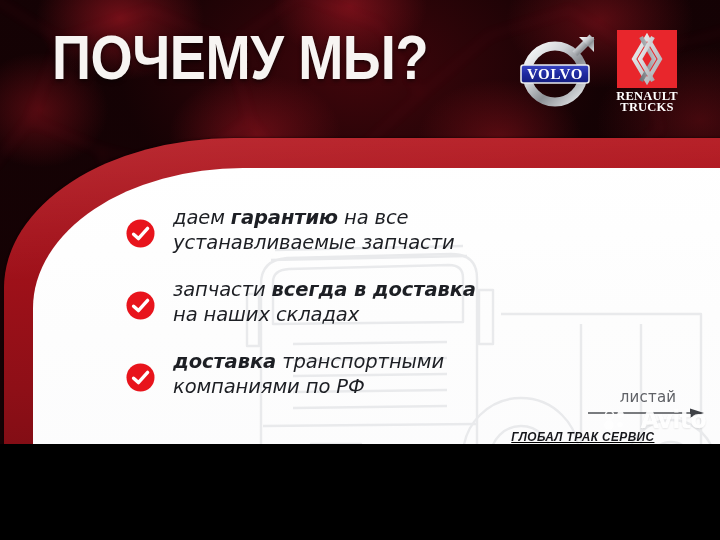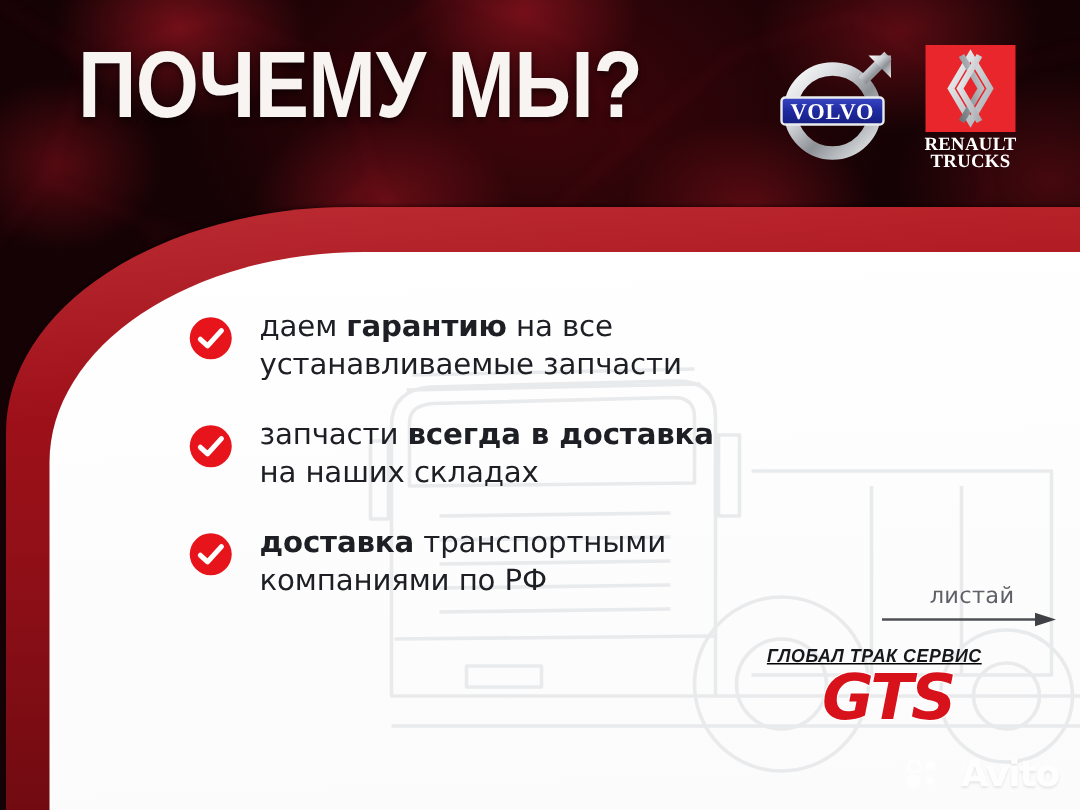--- a/index.html
+++ b/index.html
@@ -7,21 +7,21 @@
     padding: 0;
     background: #000;
   }
   body {
     font-family: "Liberation Sans", sans-serif;
   }
 
   #poster {
     position: relative;
     width: 720px;
-    height: 540px;
+    height: 444px;
     overflow: hidden;
     background: #120304;
   }
 
   
   .bg-dark {
     position: absolute;
     inset: 0;
     background:
       radial-gradient(ellipse 120px 90px at 120px 18px, rgba(190,26,40,0.55), rgba(190,26,40,0) 70%),
@@ -115,22 +115,23 @@
 
   
   .bullets {
     position: absolute;
     left: 126px;
     top: 206px;
     width: 430px;
   }
   .bullet {
     display: flex;
-    align-items: flex-start;
+    align-items: center;
     margin-bottom: 23px;
+    font-style: italic;
   }
   .check-icon {
     flex: 0 0 auto;
     width: 29px;
     height: 29px;
     margin-top: 5px;
     margin-right: 18px;
   }
   .bullet-text {
     font-family: "DejaVu Sans", "Liberation Sans", sans-serif;

